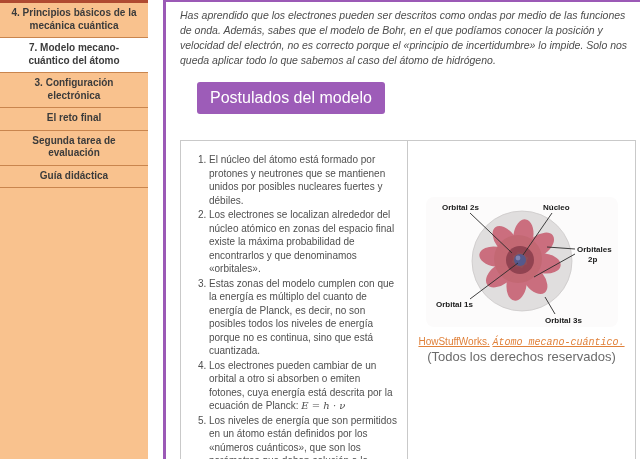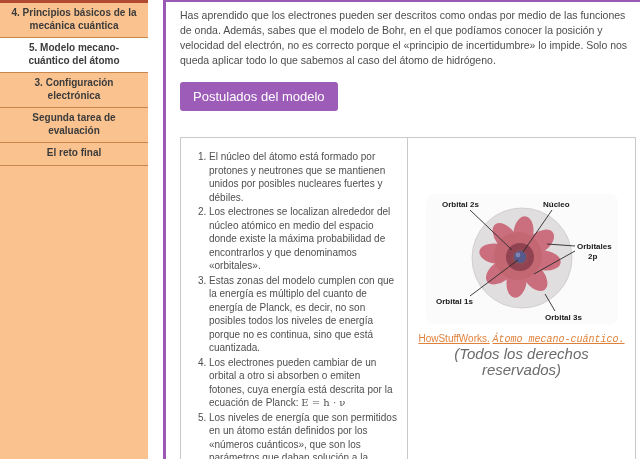--- a/index.html
+++ b/index.html
@@ -13,76 +13,77 @@
   .nav-item { padding:4px 10px 5px 10px; font-size:10px; line-height:12.5px;
     font-weight:bold; color:#3b3b3b; border-bottom:1px solid #c9854e; cursor:pointer;text-align:center; }
   .nav-item.active { background:#ffffff; }
 
   
   .gutter { width:15px; min-width:15px; background:#ffffff; }
   .content-frame { flex:1; border-left:3px solid #9b59b6; border-right:3px solid #9b59b6;
     border-top:2px solid #9b59b6; margin-right:7px; background:#ffffff; height:459px; }
   .content-inner { padding:6px 8px 0 14px; }
 
-  p.body-text { font-size:10.5px; line-height:15px; color:#4d4d4d; }
+  p.body-text { font-size:10.5px; line-height:15px; color:#4d4d4d;font-style:italic; }
   .intro { margin-bottom:14px; }
 
   .pill-button { display:inline-block; background:#9d5cb8; color:#ffffff; border:none;
-    font-family:"Liberation Sans", sans-serif; font-size:13px; padding:7px 13px;
-    border-radius:3px; cursor:pointer; margin-bottom:26px; }
+    font-family:"Liberation Sans", sans-serif; font-size:16px; padding:7px 13px;
+    border-radius:3px; cursor:pointer; margin-bottom:26px;margin-left:17px; }
 
   
   .postulate-table { display:flex; border:1px solid #c9c9c9; width:456px; }
   .cell-left { width:227px; border-right:1px solid #c9c9c9; padding:12px 10px 14px 12px; }
   .cell-right { flex:1; padding:56px 8px 12px 8px; display:flex; flex-direction:column;
     align-items:center; }
   ol.postulates { padding-left:16px; font-size:10px; line-height:13.5px; color:#4f4f4f; }
   ol.postulates li { margin-bottom:1px; }
-  .math { font-family:"DejaVu Serif", serif; font-size:10px; color:#4f4f4f; }
+  .math { font-family:"DejaVu Serif", serif; font-style:italic; font-size:10px; color:#4f4f4f; }
 
   
   .figure-img { background:#fcfbfb; border-radius:8px; }
   .figure-caption { margin-top:8px; text-align:center; font-size:10px; line-height:14px;
     color:#6b6b6b; }
   .figure-caption a { color:#e0813a; text-decoration:underline; cursor:pointer; }
   .link-italic { font-style:italic;font-family:Liberation Mono, monospace; }
-  .rights { font-size:15px; color:#6b6b6b;font-style:italic; }
+  .rights { font-size:13px; color:#6b6b6b; }
 
   svg text { font-family:"Liberation Sans", sans-serif; font-weight:bold; font-size:8px;
     fill:#1a1a1a; }
 </style>
 </head>
 <body>
 
 <div class="layout">
 
   <aside class="sidebar">
     <div class="sidebar-topstrip"></div>
     <div class="nav-item">4. Principios básicos de la mecánica cuántica</div>
-    <div class="nav-item active">5. Modelo mecano-cuántico del átomo</div>
+    <div class="nav-item active">7. Modelo mecano-cuántico del átomo</div>
     <div class="nav-item">3. Configuración electrónica</div>
+    <div class="nav-item">El reto final</div>
     <div class="nav-item">Segunda tarea de evaluación</div>
-    <div class="nav-item">El reto final</div>
+    <div class="nav-item">Guía didáctica</div>
   </aside>
 
   <div class="gutter"></div>
 
   <main class="content-frame">
     <div class="content-inner">
 
       <p class="body-text intro">Has aprendido que los electrones pueden ser descritos como ondas por medio de las funciones de onda. Además, sabes que el modelo de Bohr, en el que podíamos conocer la posición y velocidad del electrón, no es correcto porque el «principio de incertidumbre» lo impide. Solo nos queda aplicar todo lo que sabemos al caso del átomo de hidrógeno.</p>
 
       <button class="pill-button">Postulados del modelo</button>
 
       <div class="postulate-table">
 
         <div class="cell-left">
           <ol class="postulates">
             <li>El núcleo del átomo está formado por protones y neutrones que se mantienen unidos por posibles nucleares fuertes y débiles.</li>
-            <li>Los electrones se localizan alrededor del núcleo atómico en medio del espacio donde existe la máxima probabilidad de encontrarlos y que denominamos «orbitales».</li>
+            <li>Los electrones se localizan alrededor del núcleo atómico en zonas del espacio final existe la máxima probabilidad de encontrarlos y que denominamos «orbitales».</li>
             <li>Estas zonas del modelo cumplen con que la energía es múltiplo del cuanto de energía de Planck, es decir, no son posibles todos los niveles de energía porque no es continua, sino que está cuantizada.</li>
             <li><span>Los electrones pueden cambiar de un orbital a otro si absorben o emiten fotones, cuya energía está descrita por la ecuación de Planck: </span><span class="math">E = h · ν</span></li>
             <li>Los niveles de energía que son permitidos en un átomo están definidos por los «números cuánticos», que son los parámetros que daban solución a la ecuación de Schrödinger.</li>
           </ol>
         </div>
 
         <div class="cell-right">
 
           <svg class="figure-img" width="192" height="130" viewBox="0 0 192 130" xmlns="http://www.w3.org/2000/svg">
 

